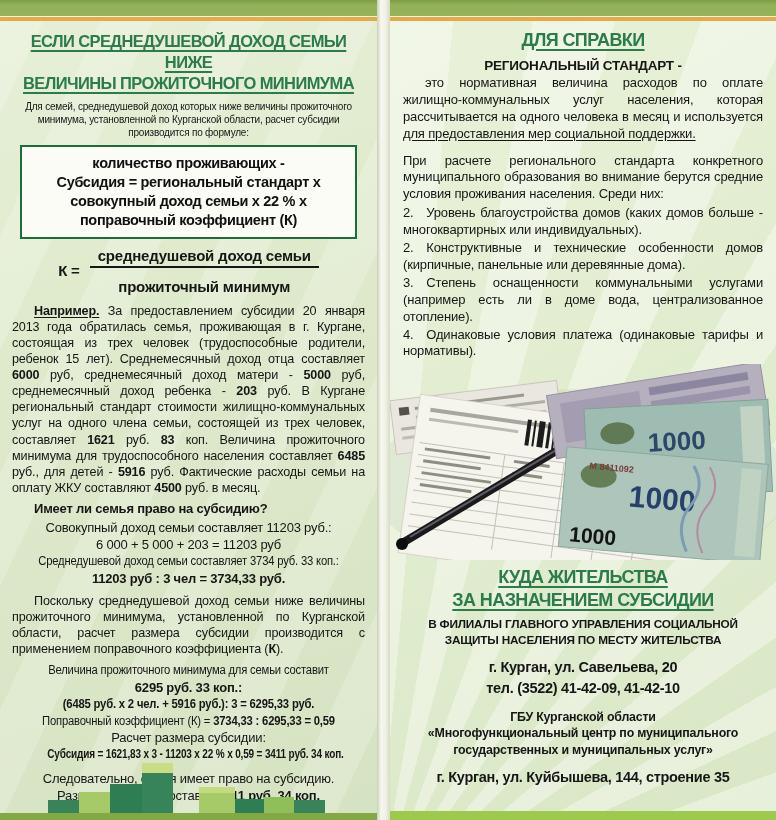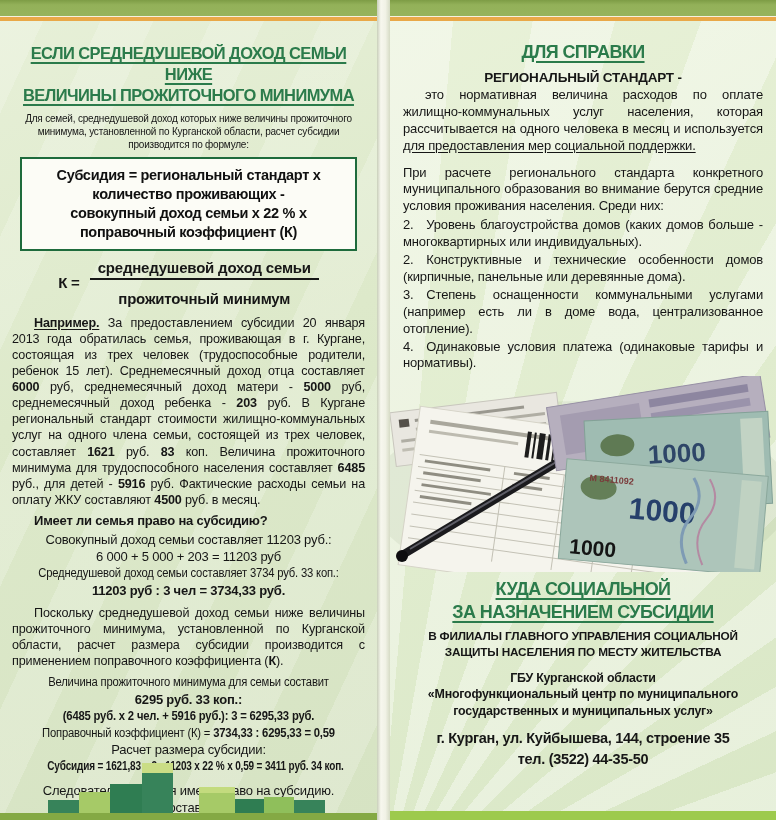--- a/index.html
+++ b/index.html
@@ -17,21 +17,21 @@
     background:
       repeating-conic-gradient(from 255deg at -4% 112%, rgba(255,255,255,0.00) 0deg 5deg, rgba(255,255,255,0.38) 5deg 10deg),
       linear-gradient(150deg,#e9f2d9 0%,#e0ecce 55%,#d9e7c6 100%);
   }
   .gutter{width:13px;background:linear-gradient(90deg,#c9cfba 0%,#f7f7ee 30%,#f1f2e6 65%,#d6dbc5 100%);}
   .strip-olive{height:16px;background:linear-gradient(180deg,#7d9c45 0%,#93b159 30%,#96b35c 100%);}
   .strip-orange{height:4px;background:#e9a848;border-top:1px solid #f6f2e0;}
   .content{padding:10px 12px 0 12px;}
   .content.right-c{padding:8px 13px 0 13px;}
 
-  .green-title{margin:12px 0 6px;text-align:center;font-weight:bold;color:#2b7b4b;
+  .green-title{margin:0 0 6px;text-align:center;font-weight:bold;color:#2b7b4b;
     font-size:16.5px;line-height:1.28;letter-spacing:-0.6px;}
   .green-title span{text-decoration:underline;text-decoration-thickness:2px;text-underline-offset:3px;}
   .green-title .hline{display:block;}
 
   .intro{margin:4px 0 6px;text-align:center;font-size:10px;line-height:1.3;letter-spacing:-0.2px;}
 
   .formula-box{border:2px solid #1e6b3c;background:#fcfcf6;margin:4px 8px 8px;padding:7px 4px;
     text-align:center;font-weight:bold;font-size:14.5px;line-height:1.3;color:#101010;letter-spacing:-0.3px;}
 
   .k-row{display:flex;justify-content:center;align-items:center;gap:10px;font-weight:bold;
@@ -78,22 +78,22 @@
     <div class="strip-olive"></div>
     <div class="strip-orange"></div>
     <div class="content">
       <h1 class="green-title">
         <div class="hline"><span>ЕСЛИ СРЕДНЕДУШЕВОЙ ДОХОД СЕМЬИ НИЖЕ</span></div>
         <div class="hline"><span>ВЕЛИЧИНЫ ПРОЖИТОЧНОГО МИНИМУМА</span></div>
       </h1>
       <p class="intro">Для семей, среднедушевой доход которых ниже величины прожиточного минимума, установленной по Курганской области, расчет субсидии производится по формуле:</p>
 
       <div class="formula-box">
+          <div>количество проживающих -</div>
           <div>Субсидия = региональный стандарт х</div>
-          <div>количество проживающих -</div>
           <div>совокупный доход семьи х 22 % х</div>
           <div>поправочный коэффициент (К)</div>
         </div>
 
       <div class="k-row">
         <span>К =</span>
         <span class="k-frac">
           <span class="k-num">среднедушевой доход семьи</span>
           <span class="k-den">прожиточный минимум</span>
         </span>
@@ -254,36 +254,39 @@
               <text x="182" y="186" font-family="Liberation Sans, sans-serif" font-size="21" font-weight="bold" fill="#141414">1000</text>
               <rect x="348" y="98" width="20" height="88" fill="#c0d2c2"></rect>
               <path d="M300 100 q14 20 0 40 q-14 20 0 46" stroke="#7e9bb4" stroke-width="3" fill="none"></path>
               <path d="M316 100 q14 20 0 40 q-14 20 0 46" stroke="#b48aa2" stroke-width="2" fill="none"></path>
             </g>
           </g>
         </svg>
       </div>
 
       <h2 class="green-title contact-title" style="font-size:18px;">
-        <div class="hline"><span>КУДА СОЦИАЛЬНОЙ</span></div>
+        <div class="hline"><span>КУДА ЖИТЕЛЬСТВА</span></div>
         <div class="hline"><span>ЗА НАЗНАЧЕНИЕМ СУБСИДИИ</span></div>
       </h2>
 
       <div class="subtitle">
           <div><span>В ФИЛИАЛЫ ГЛАВНОГО УПРАВЛЕНИЯ СОЦИАЛЬНОЙ</span></div>
           <div><span>ЗАЩИТЫ НАСЕЛЕНИЯ  ПО МЕСТУ ЖИТЕЛЬСТВА</span></div>
         </div>
 
+      <div class="addr">
+          <div><span>г. Курган, ул. Савельева, 20</span></div>
+          <div><span>тел. (3522) 41-42-09, 41-42-10</span></div>
+        </div>
 
       <div class="org">
           <div><span>ГБУ Курганской области</span></div>
           <div><span>«Многофункциональный центр по муниципального</span></div>
           <div><span>государственных и муниципальных услуг»</span></div>
         </div>
 
       <div class="addr">
           <div><span>г. Курган, ул. Куйбышева, 144, строение 35</span></div>
-          <div><span>тел. (3522) 44-35-50</span></div>
         </div>
     </div>
     <div class="bottom-strip-right"></div>
   </section>
 </div>
 
 </body></html>

